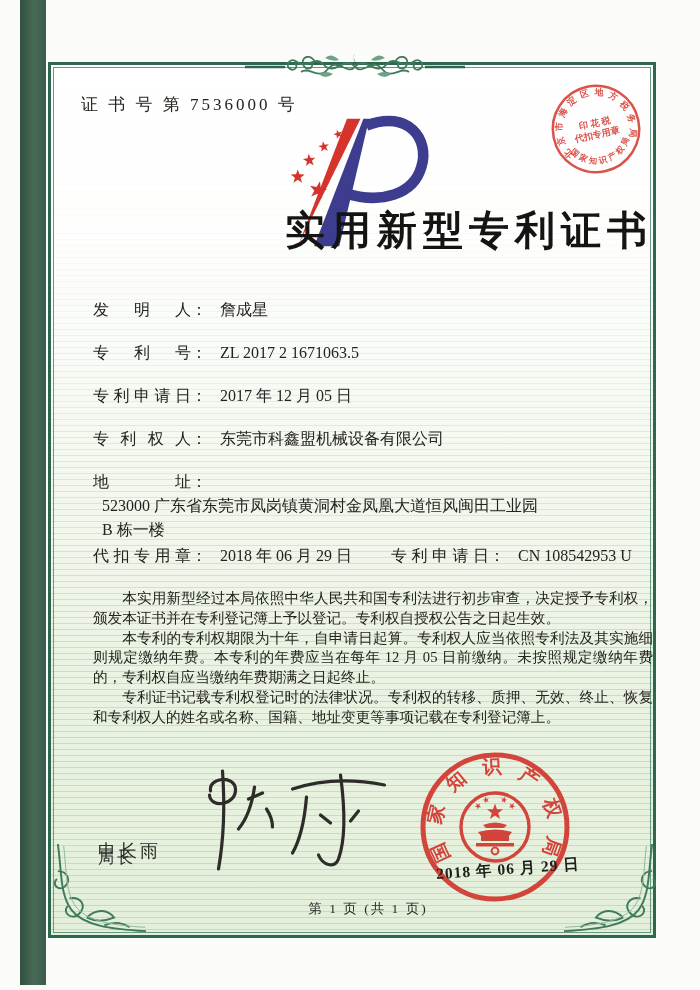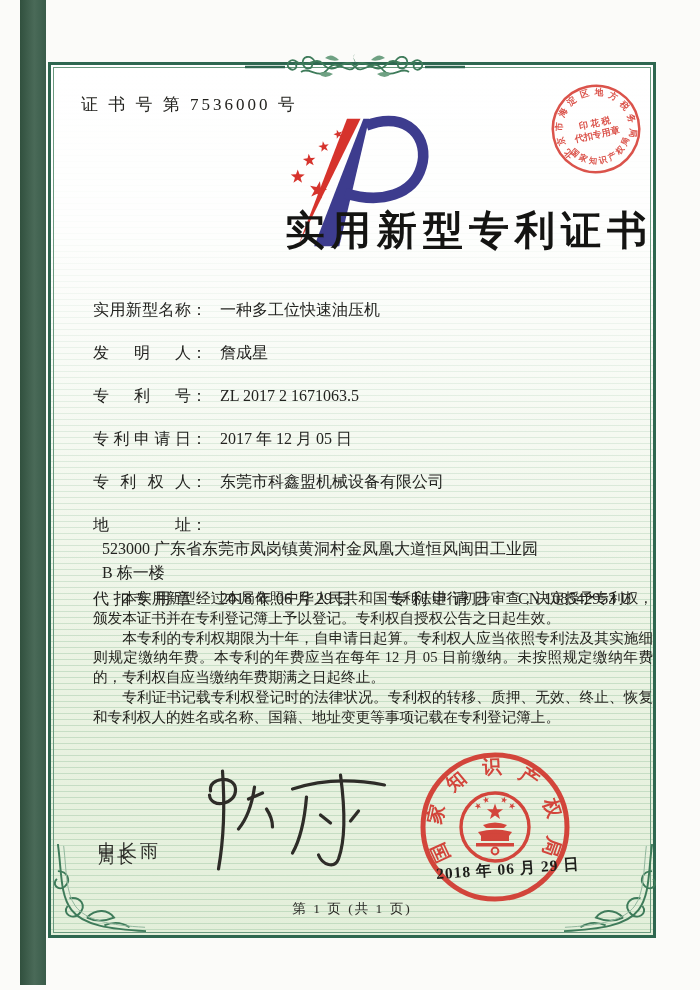--- a/index.html
+++ b/index.html
@@ -57,21 +57,21 @@
   .director-title { position:absolute; left:47px; top:736px; font-size:16px; letter-spacing:3px; color:#2a2a26;margin-top:47px; }
   .director-name  { position:absolute; left:47px; top:774px; font-size:18px; letter-spacing:3px; color:#2a2a26; }
   .sig { position:absolute; left:135px; top:700px; width:215px; height:110px; }
   .bigseal { position:absolute; left:364px; top:682px; width:160px; height:160px; opacity:.95; }
   .sealdate {
     position:absolute; left:377px; top:794px; width:160px;
     font-size:15.5px; font-weight:700; color:#1d1d1a; text-align:center;
     transform:rotate(-4deg); letter-spacing:1px;
   }
   .footer {
-    position:absolute; left:0; top:835px; width:100%;
+    position:absolute; left:16px; top:835px; width:100%;
     text-align:center; font-size:13.5px; letter-spacing:2px; color:#2a2a26;
   }
   .ornament { position:absolute; left:194px; top:-21px; width:220px; height:46px; }
   .corner { position:absolute; width:92px; height:92px; }
   .corner.bl { left:3px;  top:779px; }
   .corner.br { left:513px; top:779px; }
 </style>
 </head>
 <body>
 
@@ -123,24 +123,20 @@
       <use href="#star" transform="translate(42,35) scale(0.58) rotate(-10)"></use>
       <use href="#star" transform="translate(27,49) scale(0.68) rotate(-6)"></use>
       <use href="#star" transform="translate(15,66) scale(0.76)"></use>
       <use href="#star" transform="translate(36,80) scale(0.95) rotate(12)"></use>
     </g>
   </svg>
 
   <div class="title">实用新型专利证书</div>
 
   <div class="fields">
-    <div class="frow">
-      <span class="flabel">实用新型名称</span><span class="fcolon">：</span>
-      <span class="fvalue">一种多工位快速油压机</span>
-    </div>
     <div class="frow">
       <span class="flabel">发明人</span><span class="fcolon">：</span>
       <span class="fvalue">詹成星</span>
     </div>
     <div class="frow">
       <span class="flabel">专利号</span><span class="fcolon">：</span>
       <span class="fvalue">ZL 2017 2 1671063.5</span>
     </div>
     <div class="frow">
       <span class="flabel">专利申请日</span><span class="fcolon">：</span>

